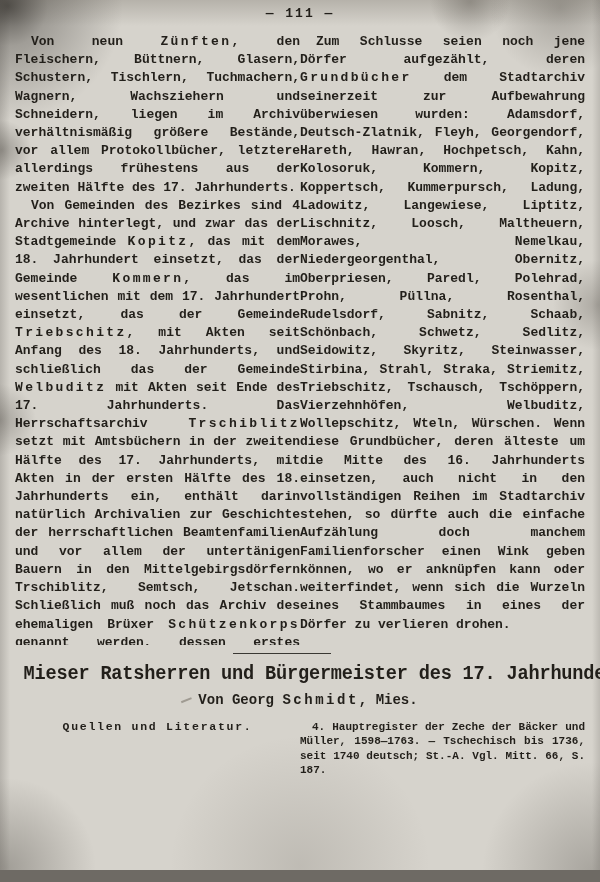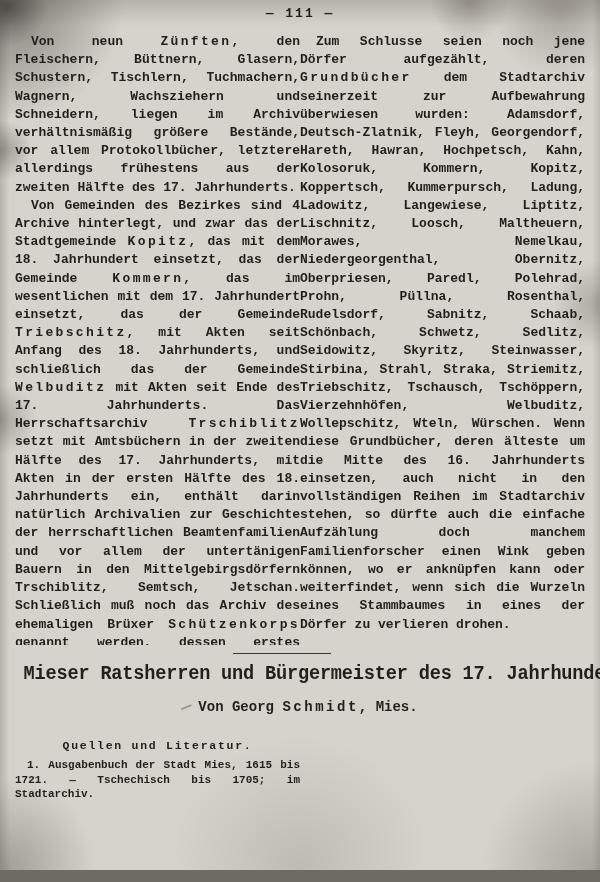--- a/index.html
+++ b/index.html
@@ -26,24 +26,24 @@
   .cols  { display:flex; padding:0 15px; margin-top:12px; height:612px; overflow:hidden;
            font-size:13px; line-height:18.2px; font-weight:bold; text-align:justify; }
   .col   { flex:1; min-width:0; }
   p      { margin:0; }
   p.ind  { text-indent:16px; }
   .sperr { letter-spacing:.18em; }
   .divider { width:98px; border-top:1.5px solid #3a3833; margin:8px auto 0; transform:translateX(-18px); }
   .title   { text-align:center; margin-top:8px; white-space:nowrap; }
   .title-inner { display:inline-block; font-size:20px; font-weight:bold; letter-spacing:-.2px;
                  transform:scaleX(.93); transform-origin:center; }
-  .byline  { text-align:center; margin-top:14px; font-size:14px; font-weight:bold; }
+  .byline  { text-align:center; margin-top:7px; font-size:14px; font-weight:bold; }
   .pencil-mark { display:inline-block; width:11px; height:2px; background:#8d887f;
                  transform:rotate(-22deg) translateY(-3px); margin-right:5px; opacity:.75; }
-  .sources { display:flex; padding:0 15px; margin-top:24px;
+  .sources { display:flex; padding:0 15px; margin-top:12px;
              font-size:11px; line-height:14.4px; font-weight:bold; text-align:justify; }
   .src-col { flex:1; min-width:0; }
   .src-heading { text-align:center; letter-spacing:.15em; font-size:11.5px; margin-bottom:5px; font-weight:bold; }
   .fn      { text-indent:12px; margin:0; }
   .fn-cont { text-indent:0; margin:0; }
 </style>
 </head>
 <body>
 
 <div class="page">
@@ -68,22 +68,22 @@
   </div>
 
   <div class="byline">
     <span class="pencil-mark"></span><span><span>Von Georg </span><span class="sperr">Schmidt</span><span>, Mies.</span></span>
   </div>
 
   <div class="sources">
     <div class="src-col">
       <div class="src-heading">Quellen und Literatur.</div>
       <div>
-          <p class="fn">1. Ausgabenbuch der Stadt Mies, 1615 bis 1721. — Tschechisch bis 1705; im Stadtarchiv.</p>
         </div>
     </div>
     <div class="src-col">
       <div>
+          <p class="fn">4. Hauptregister der Zeche der Bäcker und Müller, 1598—1763. — Tschechisch bis 1736, seit 1740 deutsch; St.-A. Vgl. Mitt. 66, S. 187.</p>
         </div>
     </div>
   </div>
 
 </div>
 
 </body></html>

